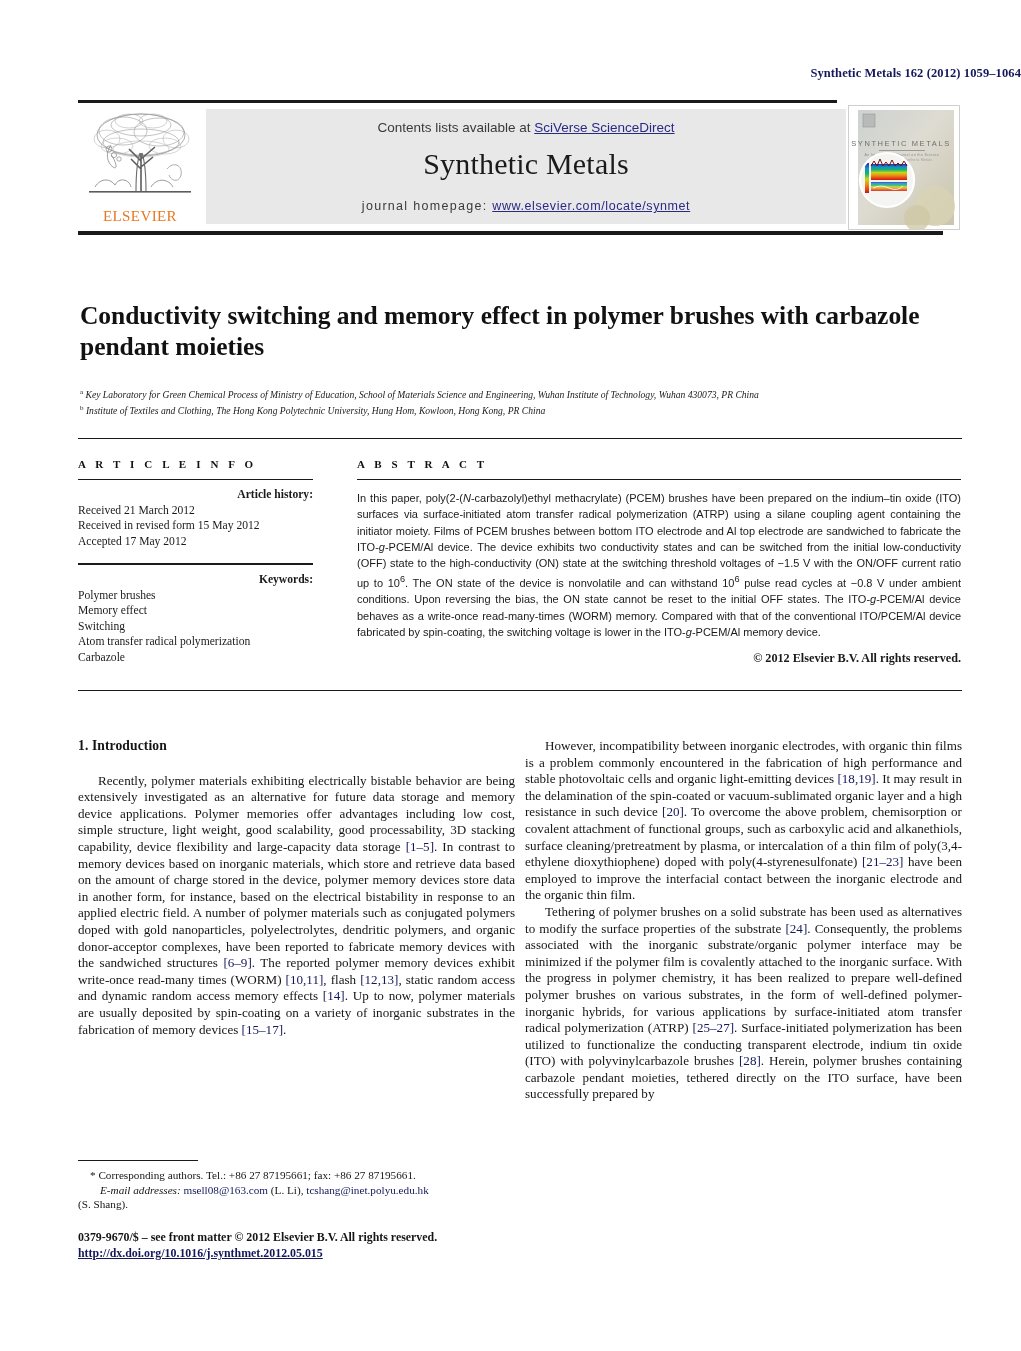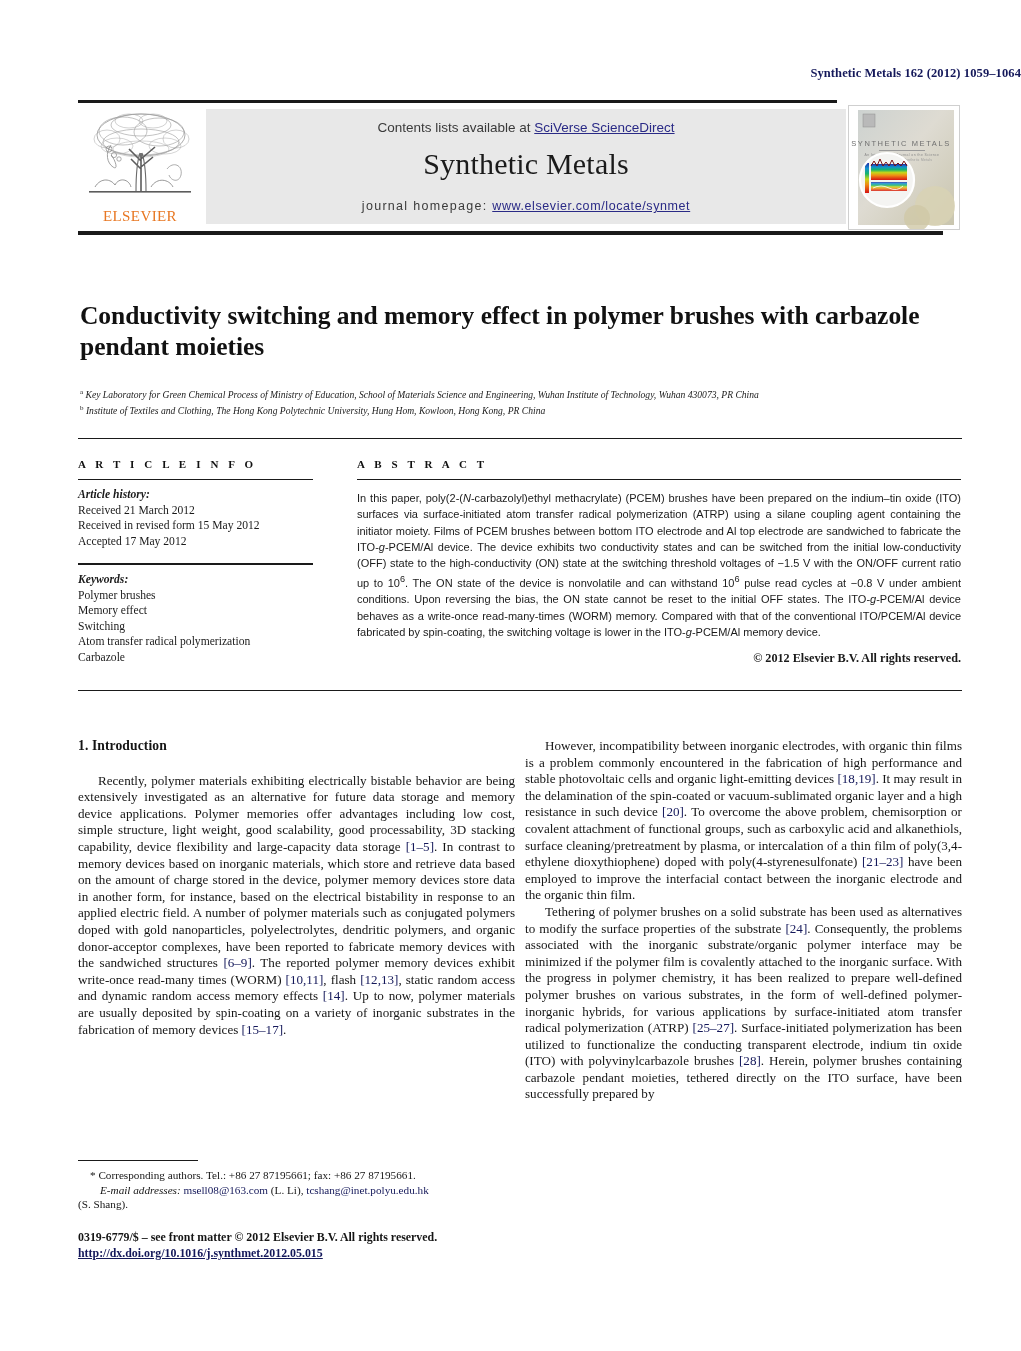--- a/index.html
+++ b/index.html
@@ -217,22 +217,22 @@
     background: #1a1a1a;
     margin: 9px 0 7px 0;
   }
   .info-block {
     font-family: "Liberation Serif", serif;
     font-size: 11.6px;
     line-height: 15.6px;
     color: #1a1a1a;
   }
   .info-block .lead {
-    font-style: italic;
-    font-weight: bold;
+    font-weight: bold;
+    text-align: right;
   }
   .kw-rule {
     height: 1.6px;
     background: #1a1a1a;
     margin: 14px 0 7px 0;
   }
 
   .col-abs {
     position: absolute;
     left: 357px;
@@ -479,17 +479,17 @@
   <div class="foot">
     <div class="foot-rule"></div>
     <div class="foot-text">
       <div class="foot-line-1">* Corresponding authors. Tel.: +86 27 87195661; fax: +86 27 87195661.</div>
       <div class="foot-line-2"><span class="em-lead">E-mail addresses:</span> <span class="mail">msell08@163.com</span> (L. Li), <span class="mail">tcshang@inet.polyu.edu.hk</span></div>
       <div>(S. Shang).</div>
     </div>
   </div>
 
   <div class="imprint">
-    <div>0319-6779/$ – see front matter © 2012 Elsevier B.V. All rights reserved.</div>
+    <div>0379-9670/$ – see front matter © 2012 Elsevier B.V. All rights reserved.</div>
     <a class="doi" href="#">http://dx.doi.org/10.1016/j.synthmet.2012.05.015</a>
   </div>
 
 </div>
 
 </body></html>

